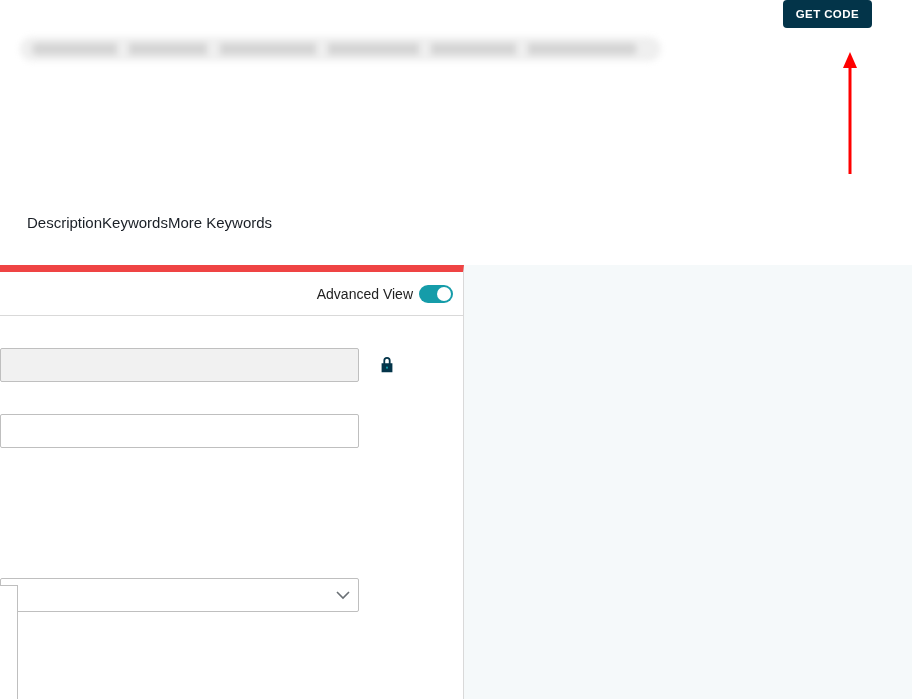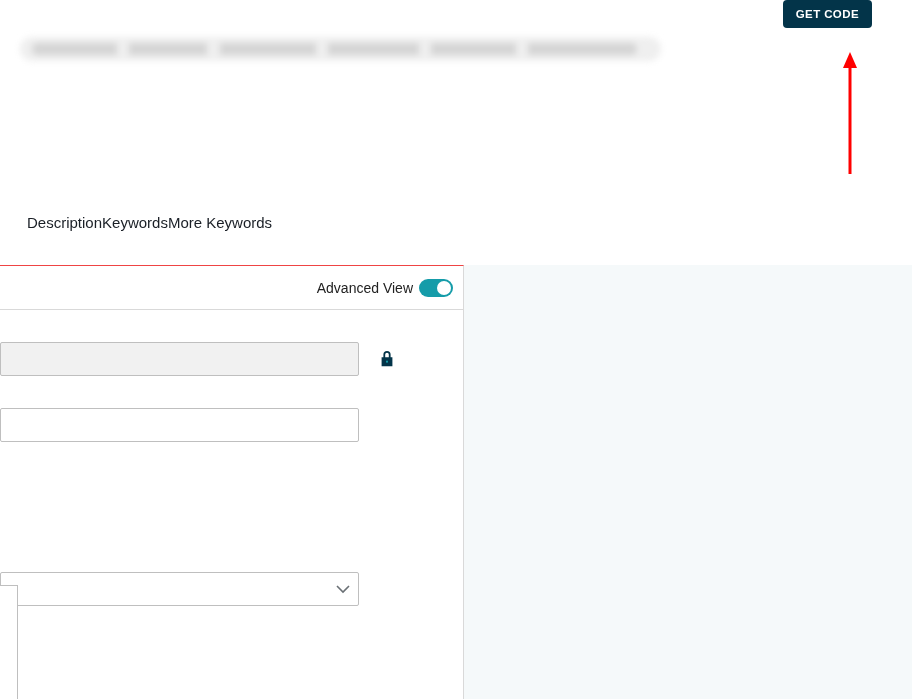--- a/index.html
+++ b/index.html
@@ -73,21 +73,21 @@
     }
     .tab { cursor: pointer; }
 
     
     .panel {
       position: absolute;
       top: 265px;
       left: 0;
       width: 464px;
       height: 434px;
-      border-top: 1px solid #ef4444;
+      border-top: 7px solid #ef4444;
       border-right: 1px solid #d9d9d9;
       background: #fff;
     }
 
     
     .right-shade {
       position: absolute;
       top: 265px;
       left: 464px;
       width: 448px;

